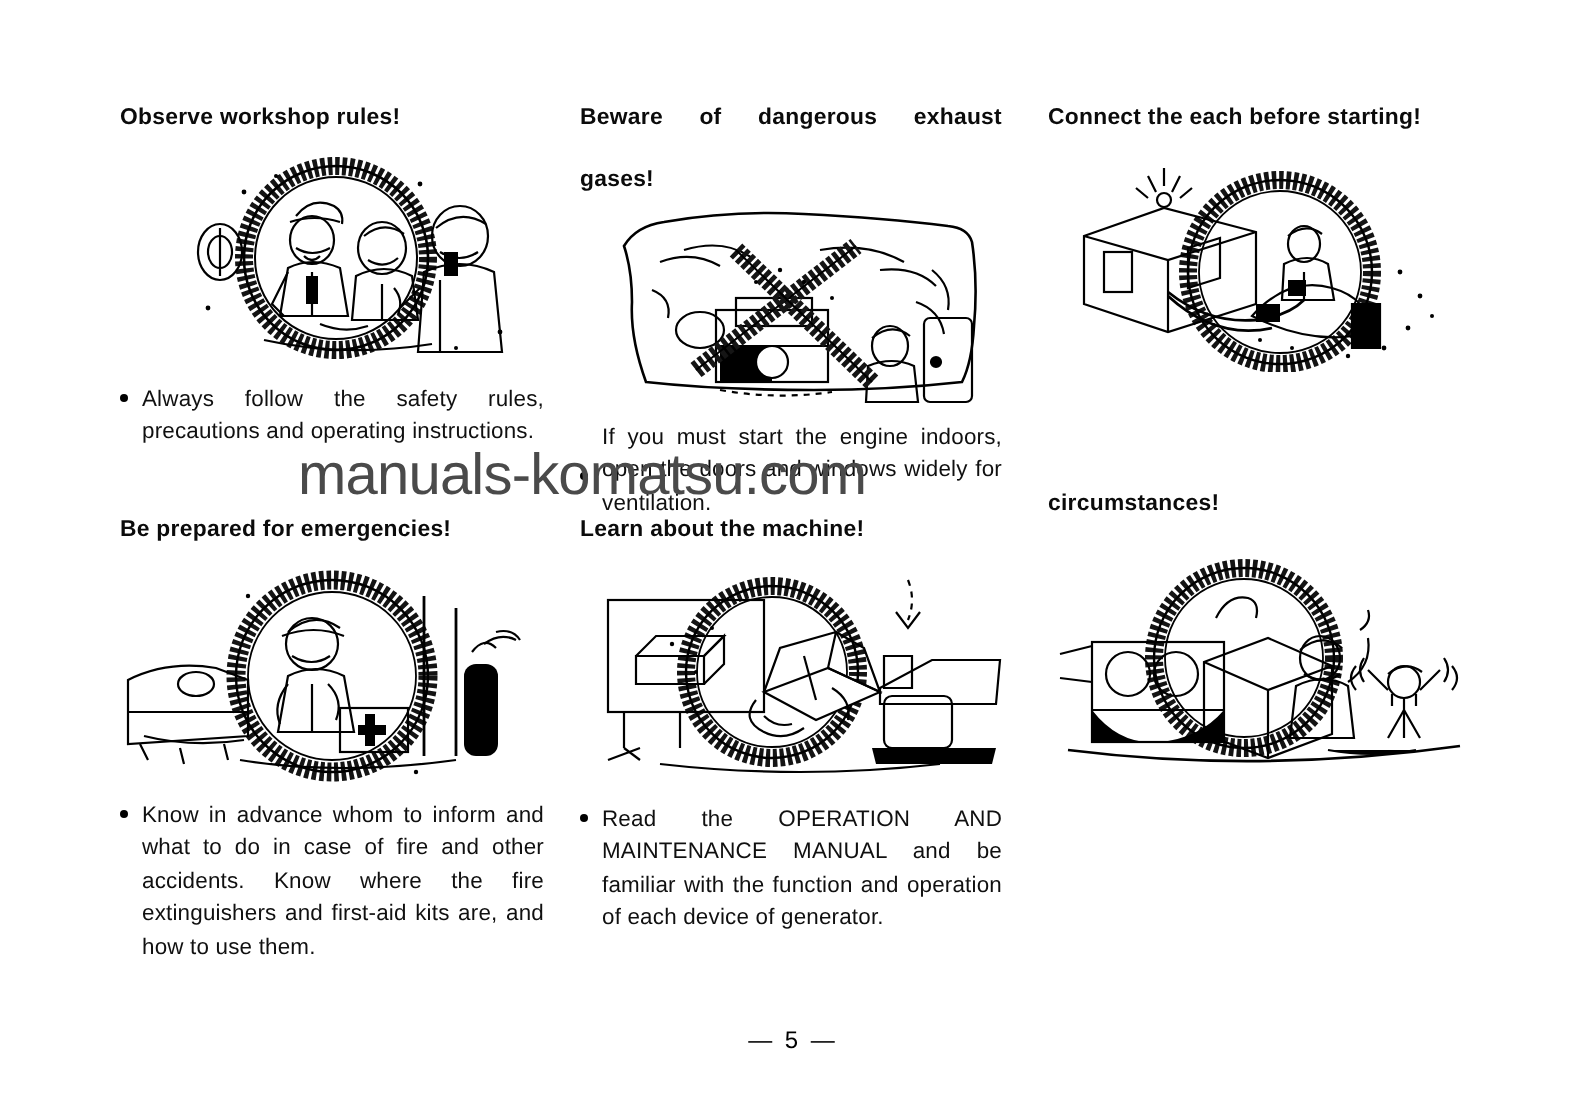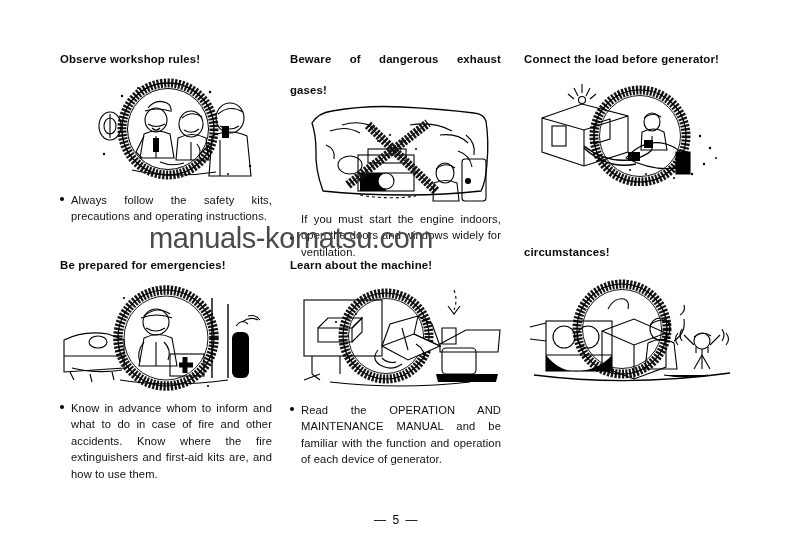--- a/index.html
+++ b/index.html
@@ -171,21 +171,21 @@
           <circle cx="78" cy="14" r="1"></circle>
             <circle cx="168" cy="100" r="1"></circle>
         </g>
       </svg>
     </div>
 
     <div class="bullet-block" style="margin-top:6px; width:212px;">
       <span class="bullet-dot">
           <i></i>
         </span>
-      <span class="bullet-text">Always follow the safety kits, precautions and operating instructions.</span>
+      <span class="bullet-text">Always follow the safety rules, precautions and operating instructions.</span>
     </div>
   </div>
 
   <div class="panel" style="left:290px; top:52px; width:211px;">
     <div class="panel-heading justified">
       <span class="jline">Beware of dangerous exhaust</span>
       <span>gases!</span>
     </div>
 
     <div class="illus-wrap" style="height:105px; margin-top:2px;">
@@ -236,21 +236,21 @@
 
     <div class="bullet-block" style="margin-top:5px; width:211px;align-items:center;">
       <span class="bullet-dot">
           <i></i>
         </span>
       <span class="bullet-text">If you must start the engine indoors, open the doors and windows widely for ventilation.</span>
     </div>
   </div>
 
   <div class="panel" style="left:524px; top:52px; width:213px;">
-    <div class="panel-heading">Connect the load before generator!</div>
+    <div class="panel-heading">Connect the each before starting!</div>
 
     <div class="illus-wrap" style="height:112px; margin-top:6px;">
       <svg class="illus" width="213" height="112" viewBox="0 0 213 112">
         <g fill="none" stroke="#000" stroke-width="1.1">
 
           <circle cx="116" cy="62" r="46" stroke="#141414" stroke-width="9" stroke-dasharray="2.2 1.4"></circle>
           <circle cx="116" cy="62" r="46" stroke="#000" stroke-width="1.2"></circle>
           <circle cx="116" cy="62" r="40.5" stroke="#000" stroke-width="0.9"></circle>
 
           <path d="M18 44 L58 30 L104 42 L104 78 L60 92 L18 78 Z"></path>

